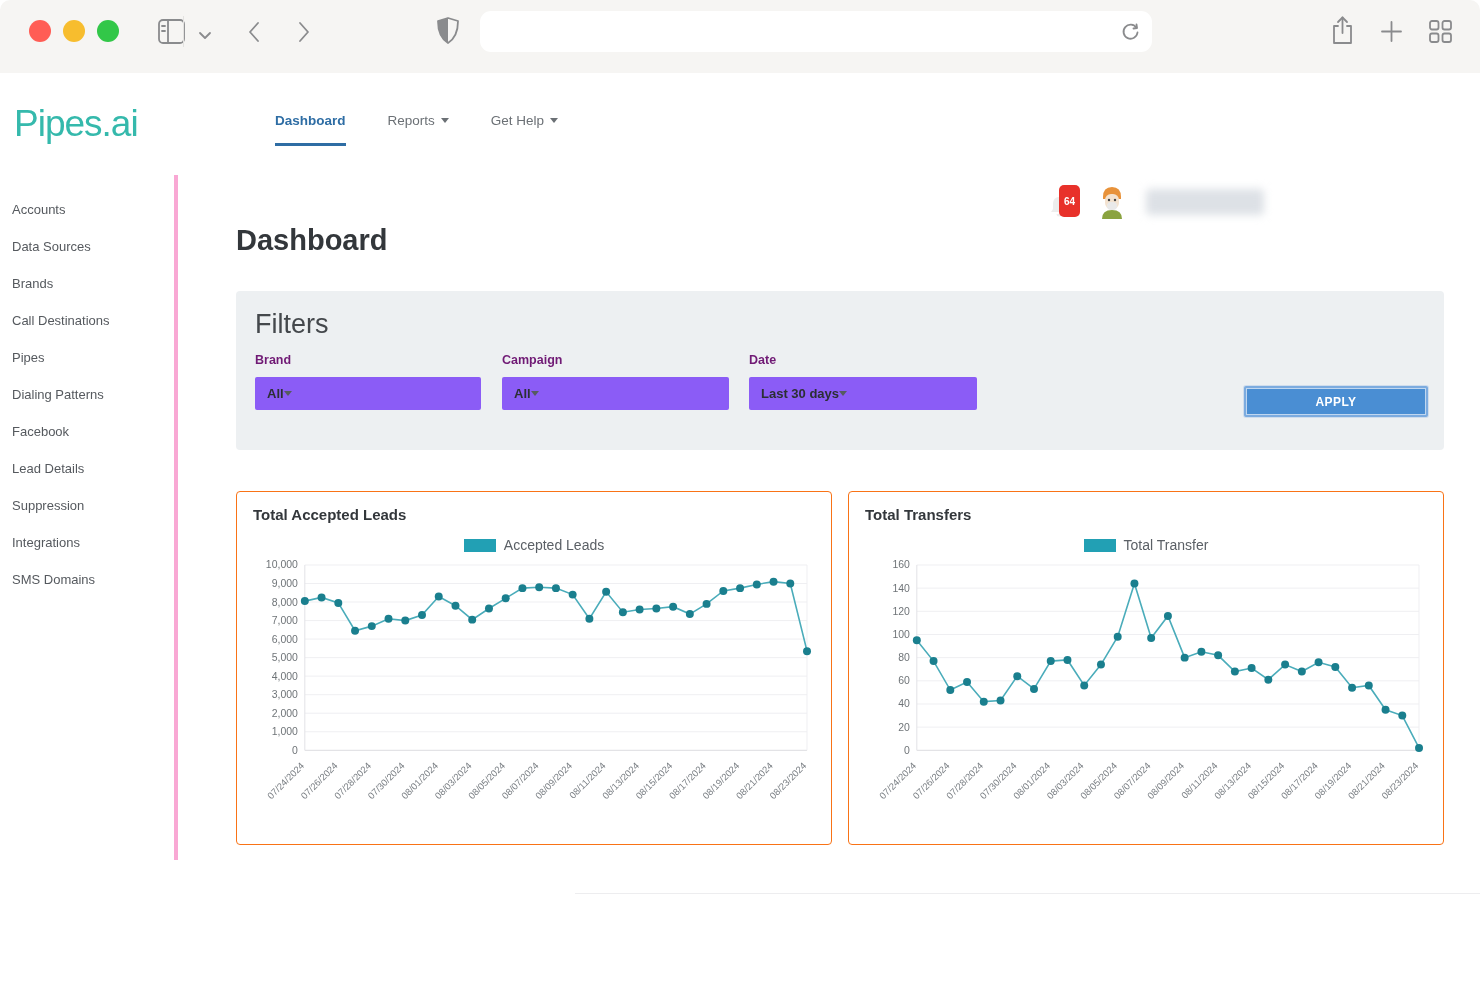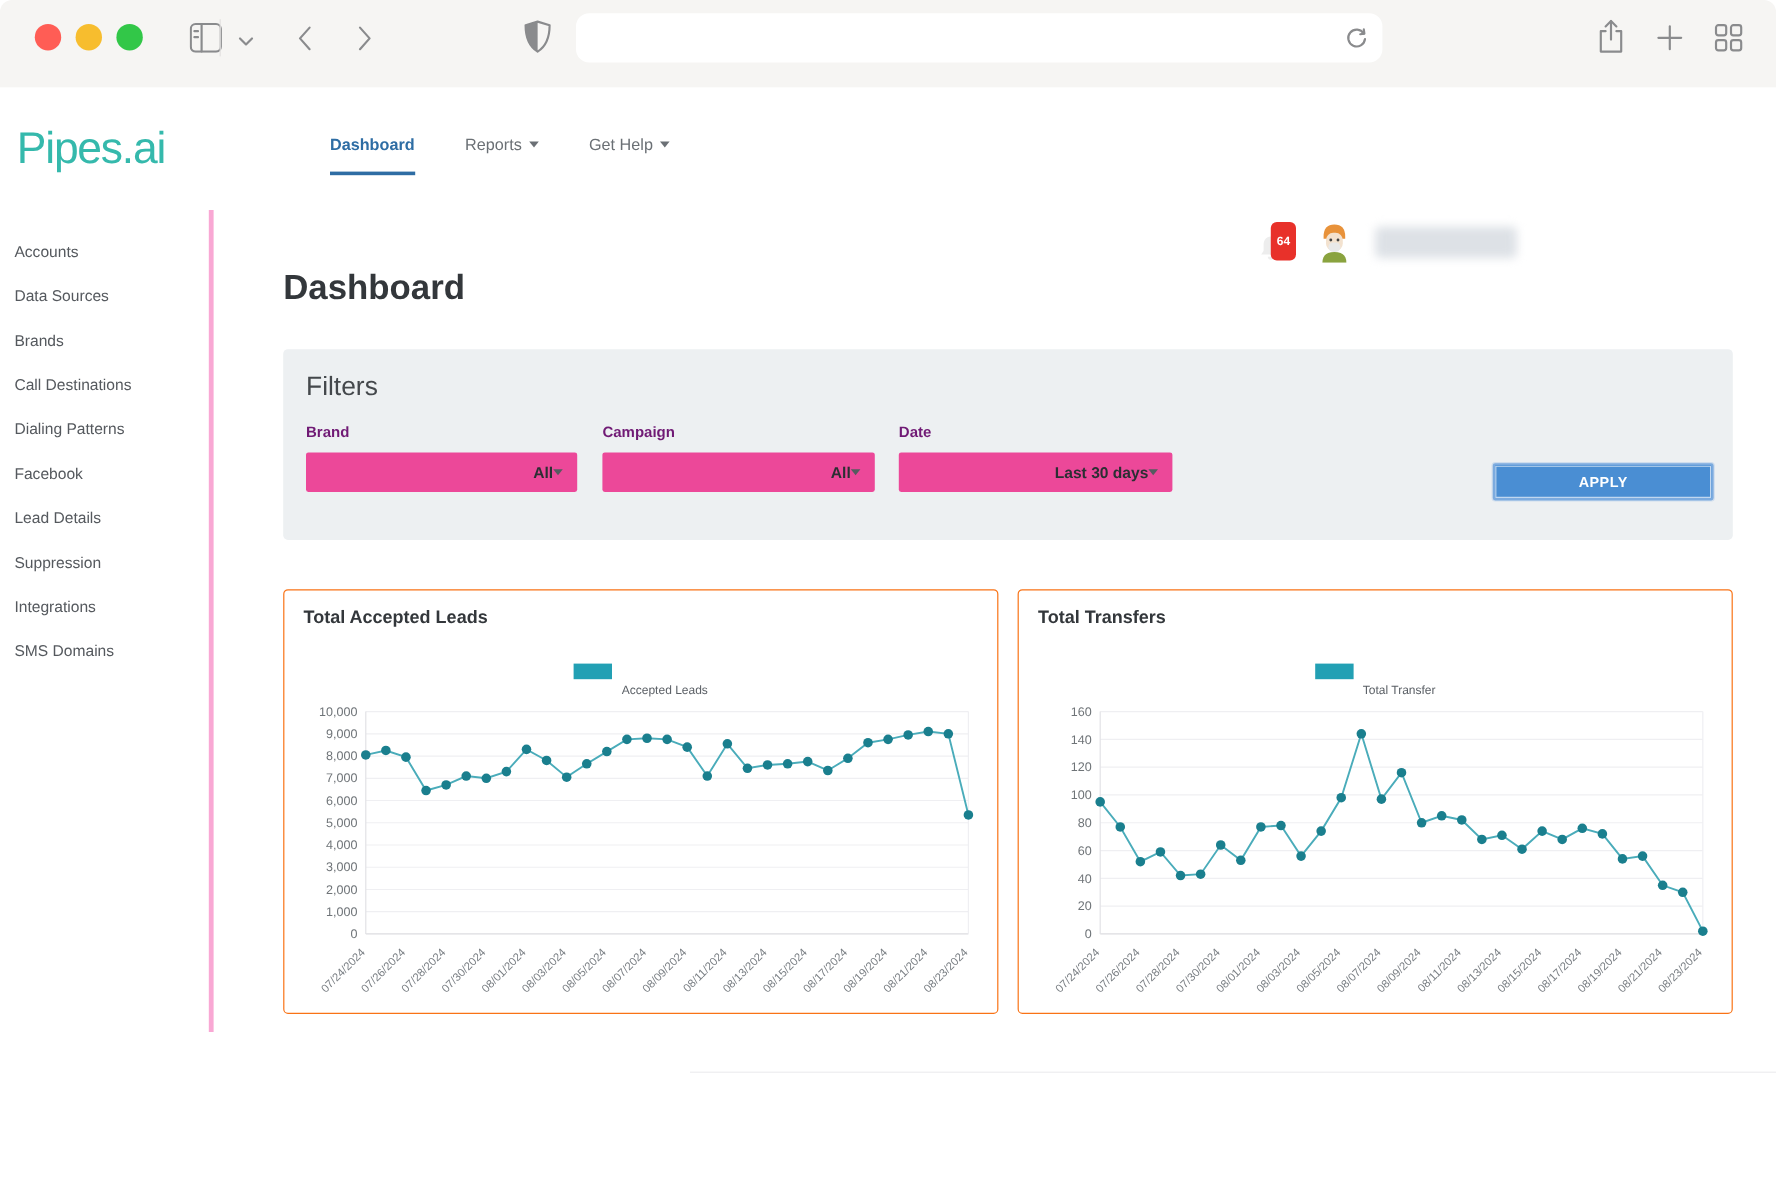--- a/index.html
+++ b/index.html
@@ -33,33 +33,33 @@
   .blur-name { width:118px; height:26px; background:#dde1e6; border-radius:4px; filter:blur(4px); }
 
   
   .sidebar { position:absolute; left:0; top:175px; width:178px; height:685px; border-right:4px solid #f9a8d4; padding-top:16px; background:#fff; }
   .side-item { position:relative; padding:11px 16px 11px 12px; font-size:13px; color:#55595e; cursor:pointer; }
   .side-item .caret { position:absolute; right:14px; top:17px; width:0; height:0; border-left:4px solid transparent; border-right:4px solid transparent; border-top:5px solid #6e7control376; border-top-color:#6e7376; }
 
   
   .page-title { position:absolute; left:236px; top:224px; font-size:29px; font-weight:600; color:#33373b; }
   .filters { position:absolute; left:236px; top:291px; width:1208px; height:159px; background:#edf0f2; border-radius:4px; }
-  .filters-title { position:absolute; left:19px; top:18px; font-size:22px; color:#44484c; }
+  .filters-title { position:absolute; left:19px; top:18px; font-size:27px; color:#44484c; }
   .f-label { position:absolute; top:62px; font-size:12.5px; font-weight:bold; color:#701a75; }
-  .f-select { position:absolute; top:86px; height:33px; background:#ec4899; border-radius:2px; display:flex; align-items:center; justify-content:flex-end; padding:0 12px; font-size:13px; font-weight:bold; color:#2b2f33; cursor:pointer; }
+  .f-select { position:absolute; top:86px; height:33px; background:#8b5cf6; border-radius:2px; display:flex; align-items:center; justify-content:flex-start; padding:0 12px; font-size:13px; font-weight:bold; color:#2b2f33; cursor:pointer; }
   .f-select .caret { width:0; height:0; border-left:4.5px solid transparent; border-right:4.5px solid transparent; border-top:5.5px solid #565b60; }
   .apply-btn { position:absolute; left:1008px; top:95px; width:184px; height:31px; background:#4a8ed3; border:2px solid #7cabdf; box-shadow:inset 0 0 0 1px rgba(255,255,255,.65), 0 0 0 1px #cfdded; border-radius:2px; color:#fff; font-size:12px; font-weight:bold; letter-spacing:.4px; cursor:pointer; font-family:"Liberation Sans",sans-serif; }
 
   
   .card { position:absolute; top:491px; width:596px; height:354px; background:#fff; border:1px solid #f97316; border-radius:4px; padding:14px 16px 6px; }
   .card.left { left:236px; } .card.right { left:848px; }
   .card-title { font-size:15px; font-weight:bold; color:#33373b; }
   .legend { display:flex; align-items:center; justify-content:center; gap:8px; margin:14px 0 2px; }
   .legend .swatch { width:32px; height:13px; background:#22a0b4; }
-  .legend .legend-label { font-size:10px; color:#5b6066;margin-top:33px; }
+  .legend .legend-label { font-size:14px; color:#5b6066; }
   .chart-svg { width:100%; height:auto; display:block; }
   .ytick { font:10.5px "Liberation Sans",sans-serif; fill:#6f7478; }
   .xtick { font:9.5px "Liberation Sans",sans-serif; fill:#7a7f84; }
 
   .bottom-line { position:absolute; left:575px; top:893px; width:905px; height:1px; background:#ededef; }
 </style>
 </head>
 <body>
 
 <div class="stage">
@@ -168,20 +168,21 @@
       </svg>
       <div class="blur-name"></div>
     </div>
   </div>
 
   <div class="sidebar">
     <div class="side-item"><span>Accounts</span></div>
     <div class="side-item"><span>Data Sources</span></div>
     <div class="side-item"><span>Brands</span></div>
     <div class="side-item"><span>Call Destinations</span></div>
+    <div class="side-item"><span>Pipes</span><span class="caret"></span></div>
     <div class="side-item"><span>Dialing Patterns</span></div>
     <div class="side-item"><span>Facebook</span><span class="caret"></span></div>
     <div class="side-item"><span>Lead Details</span><span class="caret"></span></div>
     <div class="side-item"><span>Suppression</span><span class="caret"></span></div>
     <div class="side-item"><span>Integrations</span></div>
     <div class="side-item"><span>SMS Domains</span></div>
   </div>
 
   <h1 class="page-title">Dashboard</h1>
 

